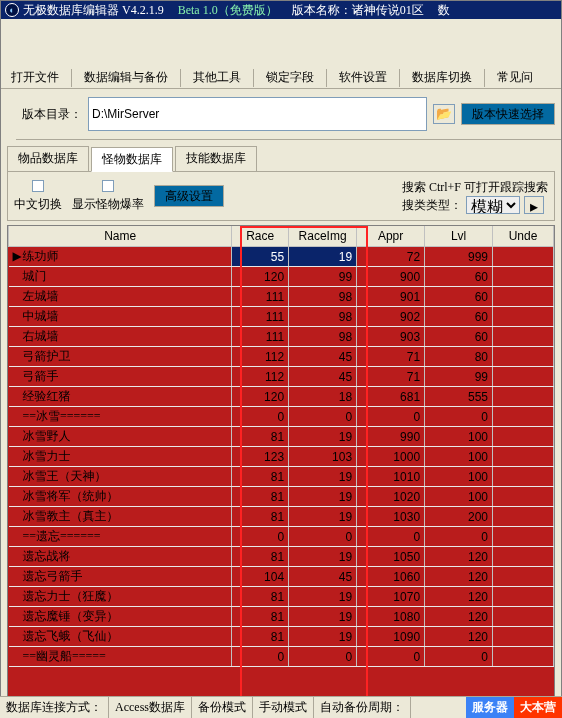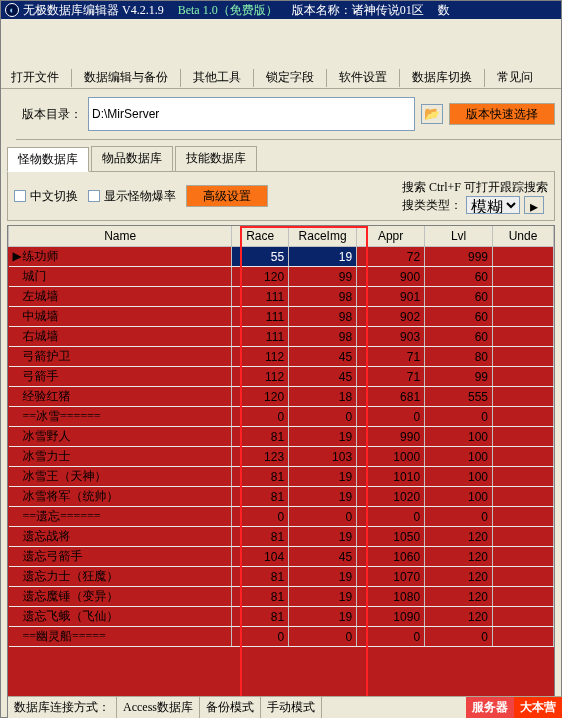--- a/index.html
+++ b/index.html
@@ -51,22 +51,22 @@
     font-family:Tahoma,Arial;
     font-size:12px;
   }
   .folder-btn {
     width:22px; height:20px; border:1px solid #7f9db9;
     background:#ece9d8; display:flex; align-items:center; justify-content:center;
     font-size:13px;
   }
   .btn {
     border:1px solid #aca899;
-    background:#f97316;
-    padding:2px 16px;
+    background:#0369a1;
+    padding:2px 10px;
     height:22px;
     cursor:default;
     font-family:"SimSun","宋体";
     font-size:12px;
   }
   .tab-row {
     display:flex;
     padding:6px 6px 0 6px;
   }
   .tab {
@@ -77,21 +77,21 @@
     background:#ece9d8;
   }
   .tab.active { background:#fff; border-bottom:1px solid #fff; position:relative; top:1px;}
   .panel {
     margin:0 6px 4px 6px;
     border:1px solid #aca899;
     background:#ece9d8;
     padding:6px;
   }
   .filter-row { display:flex; align-items:center; gap:10px; }
-  .check { display:flex; align-items:center; gap:4px; }
+  .check { display:flex; align-items:center; gap:4px;flex-direction:column; }
   .check .box { width:12px; height:12px; border:1px solid #7f9db9; background:#fff; }
   .srch-col { margin-left:auto; }
   .srch-col .line { display:flex; align-items:center; gap:4px; height:18px;}
   .srch-col select, .srch-col .gobtn {
     height:18px; font-size:16px; font-family:"SimSun";
     border:1px solid #7f9db9;
   }
   .gobtn { width:20px; text-align:center; background:#ece9d8;}
   .grid-wrap {
     margin:0 6px 4px 6px;
@@ -142,31 +142,31 @@
     height:24px;
     border:1px solid #aca899;
     padding:0 4px;
     background:#ece9d8;
   }
   .tb-btn { width:18px; height:18px; border:1px solid #ece9d8; text-align:center; line-height:16px; font-family:Tahoma; font-size:11px; color:#666;}
   .tb-btn.en { color:#000; border:1px solid #aca899; background:#f8f8f4;}
   .tb-sep { width:1px; height:18px; background:#aca899; margin:0 3px;}
   .status-bar {
     position:absolute;
-    bottom:0; left:8px; right:0;
+    bottom:0; left:0; right:0;
     height:22px;
     display:flex;
     align-items:center;
     border-top:1px solid #aca899;
     background:#ece9d8;
     font-size:12px;
   }
   .status-bar .s-item { padding:0 6px; border-right:1px solid #aca899; height:100%; display:flex; align-items:center;}
   .brand { margin-left:auto; display:flex; align-items:center; height:100%;}
-  .brand .b1 { background:#ef4444; color:#fff; padding:2px 6px; font-weight:bold;}
+  .brand .b1 { background:#3b82f6; color:#fff; padding:2px 6px; font-weight:bold;}
   .brand .b2 { background:#f30; color:#ffffff; padding:2px 6px; font-weight:bold;}
 </style>
 </head>
 <body>
 
 <div class="title-bar">
   <span class="ico">◐</span>
   <span class="t-seg">无极数据库编辑器  V4.2.1.9</span>
   <span class="t-seg" style="color:#86efac">Beta 1.0（免费版）</span>
   <span class="t-seg">版本名称：诸神传说01区</span>
@@ -190,22 +190,22 @@
   </div>
 
 <div class="path-row">
   <span>版本目录：</span>
   <input type="text" value="D:\MirServer" style="">
   <div class="folder-btn">📂</div>
   <button class="btn">版本快速选择</button>
 </div>
 
 <div class="tab-row" id="tab-row">
+    <div class="tab">物品数据库</div>
     <div class="tab active">怪物数据库</div>
-    <div class="tab">物品数据库</div>
     <div class="tab">技能数据库</div>
   </div>
 
 <div class="panel">
   <div class="filter-row">
     <label class="check">
       <span class="box"></span>
         <span>中文切换</span>
     </label>
     <label class="check">
@@ -343,20 +343,28 @@
         </tr>
         <tr>
           <td class="name"><span class="rptr"></span>冰雪将军（统帅）</td>
           <td class="num">81</td>
           <td class="num">19</td>
           <td class="num">1020</td>
           <td class="num">100</td>
           <td class="num"></td>
         </tr>
         <tr>
+          <td class="name"><span class="rptr"></span>冰雪教主（真主）</td>
+          <td class="num">81</td>
+          <td class="num">19</td>
+          <td class="num">1030</td>
+          <td class="num">200</td>
+          <td class="num"></td>
+        </tr>
+        <tr>
           <td class="name"><span class="rptr"></span>==遗忘======</td>
           <td class="num">0</td>
           <td class="num">0</td>
           <td class="num">0</td>
           <td class="num">0</td>
           <td class="num"></td>
         </tr>
         <tr>
           <td class="name"><span class="rptr"></span>遗忘战将</td>
           <td class="num">81</td>
@@ -426,17 +434,18 @@
       <span class="box"></span>
       <span>重复过滤</span>
     </label>
   </div>
 
 <div class="status-bar" id="status-bar">
     <div class="s-item">数据库连接方式：</div>
     <div class="s-item">Access数据库</div>
     <div class="s-item">备份模式</div>
     <div class="s-item">手动模式</div>
+    <div class="s-item">自动备份周期：</div>
     <div class="brand">
       <span class="b1">服务器</span>
       <span class="b2">大本营</span>
     </div>
   </div>
 
 </body></html>

